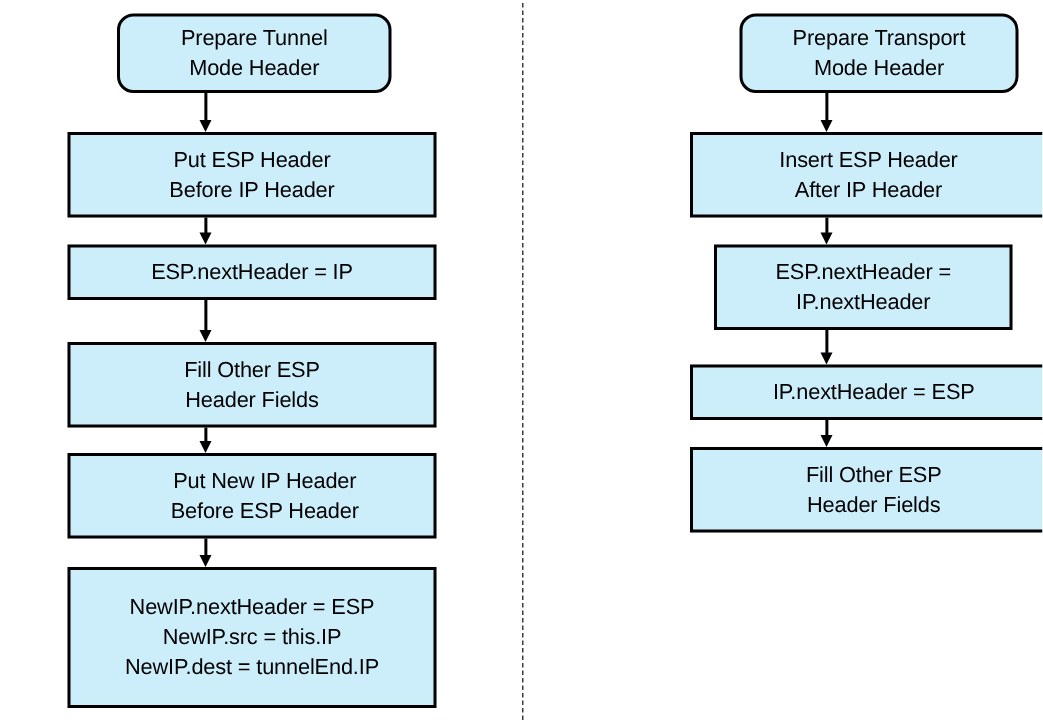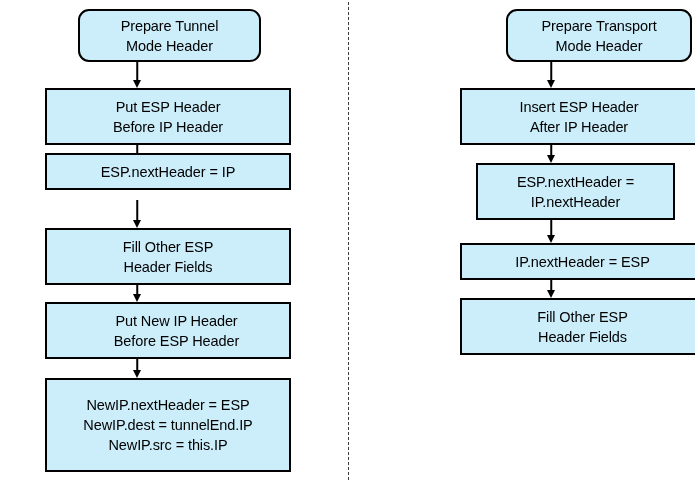--- a/index.html
+++ b/index.html
@@ -87,21 +87,21 @@
   <div class="node" style="left:13px; top:88px; width:246px; height:57px;">
     <span class="line">Put ESP Header</span>
     <span class="line">Before IP Header</span>
   </div>
 
   <div class="arrow" style="left:137px; top:145px; height:18px;">
     <span class="shaft" style="height:11px;"></span>
     <span class="head"></span>
   </div>
 
-  <div class="node" style="left:13px; top:153px; width:246px; height:37px;">
+  <div class="node" style="left:13px; top:163px; width:246px; height:37px;">
     <span class="line">ESP.nextHeader = IP</span>
   </div>
 
   <div class="arrow" style="left:137px; top:200px; height:28px;">
     <span class="shaft" style="height:21px;"></span>
     <span class="head"></span>
   </div>
 
   <div class="node" style="left:13px; top:228px; width:246px; height:57px;">
     <span class="line">Fill Other ESP</span>
@@ -118,27 +118,27 @@
     <span class="line">Before ESP Header</span>
   </div>
 
   <div class="arrow" style="left:137px; top:359px; height:19px;">
     <span class="shaft" style="height:12px;"></span>
     <span class="head"></span>
   </div>
 
   <div class="node" style="left:13px; top:378px; width:246px; height:94px;">
     <span class="line">NewIP.nextHeader = ESP</span>
+    <span class="line">NewIP.src = this.IP</span>
     <span class="line">NewIP.dest = tunnelEnd.IP</span>
-    <span class="line">NewIP.src = this.IP</span>
   </div>
 
   <div class="divider" style="left:348px; top:2px; height:478px;"></div>
 
-  <div class="node rounded" style="left:474px; top:9px; width:186px; height:53px;">
+  <div class="node rounded" style="left:461px; top:9px; width:186px; height:53px;">
     <span class="line">Prepare Transport</span>
     <span class="line">Mode Header</span>
   </div>
 
   <div class="arrow" style="left:551px; top:62px; height:26px;">
     <span class="shaft" style="height:19px;"></span>
     <span class="head"></span>
   </div>
 
   <div class="node" style="left:428px; top:88px; width:238px; height:57px;">

